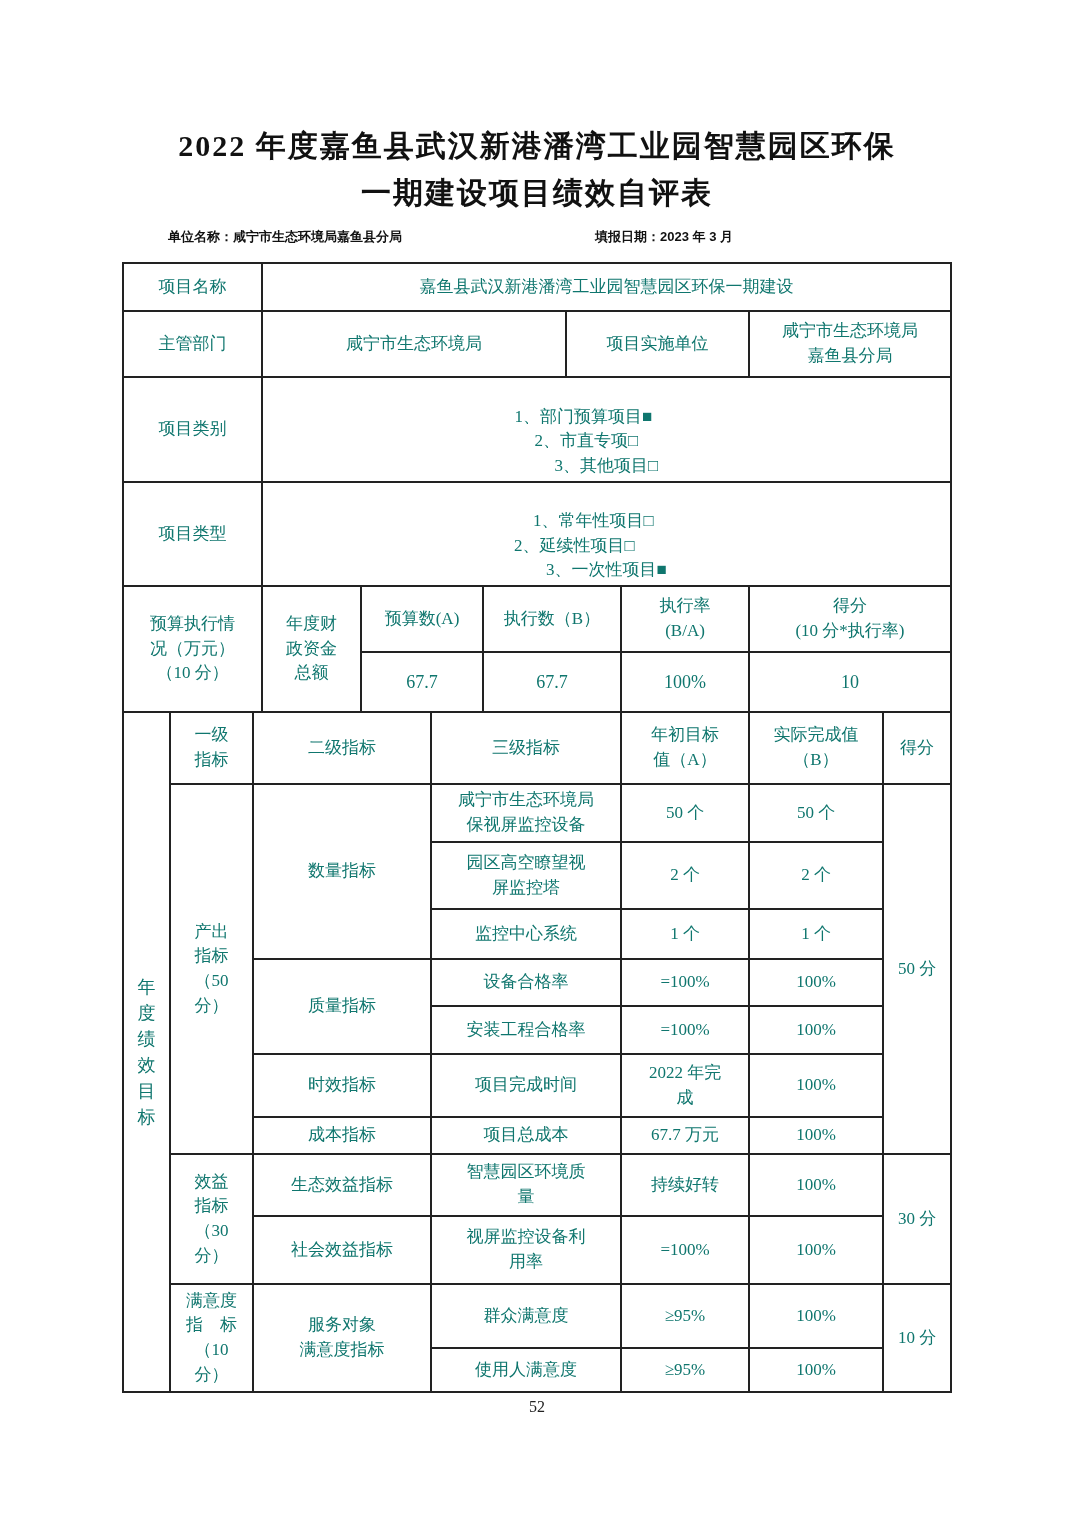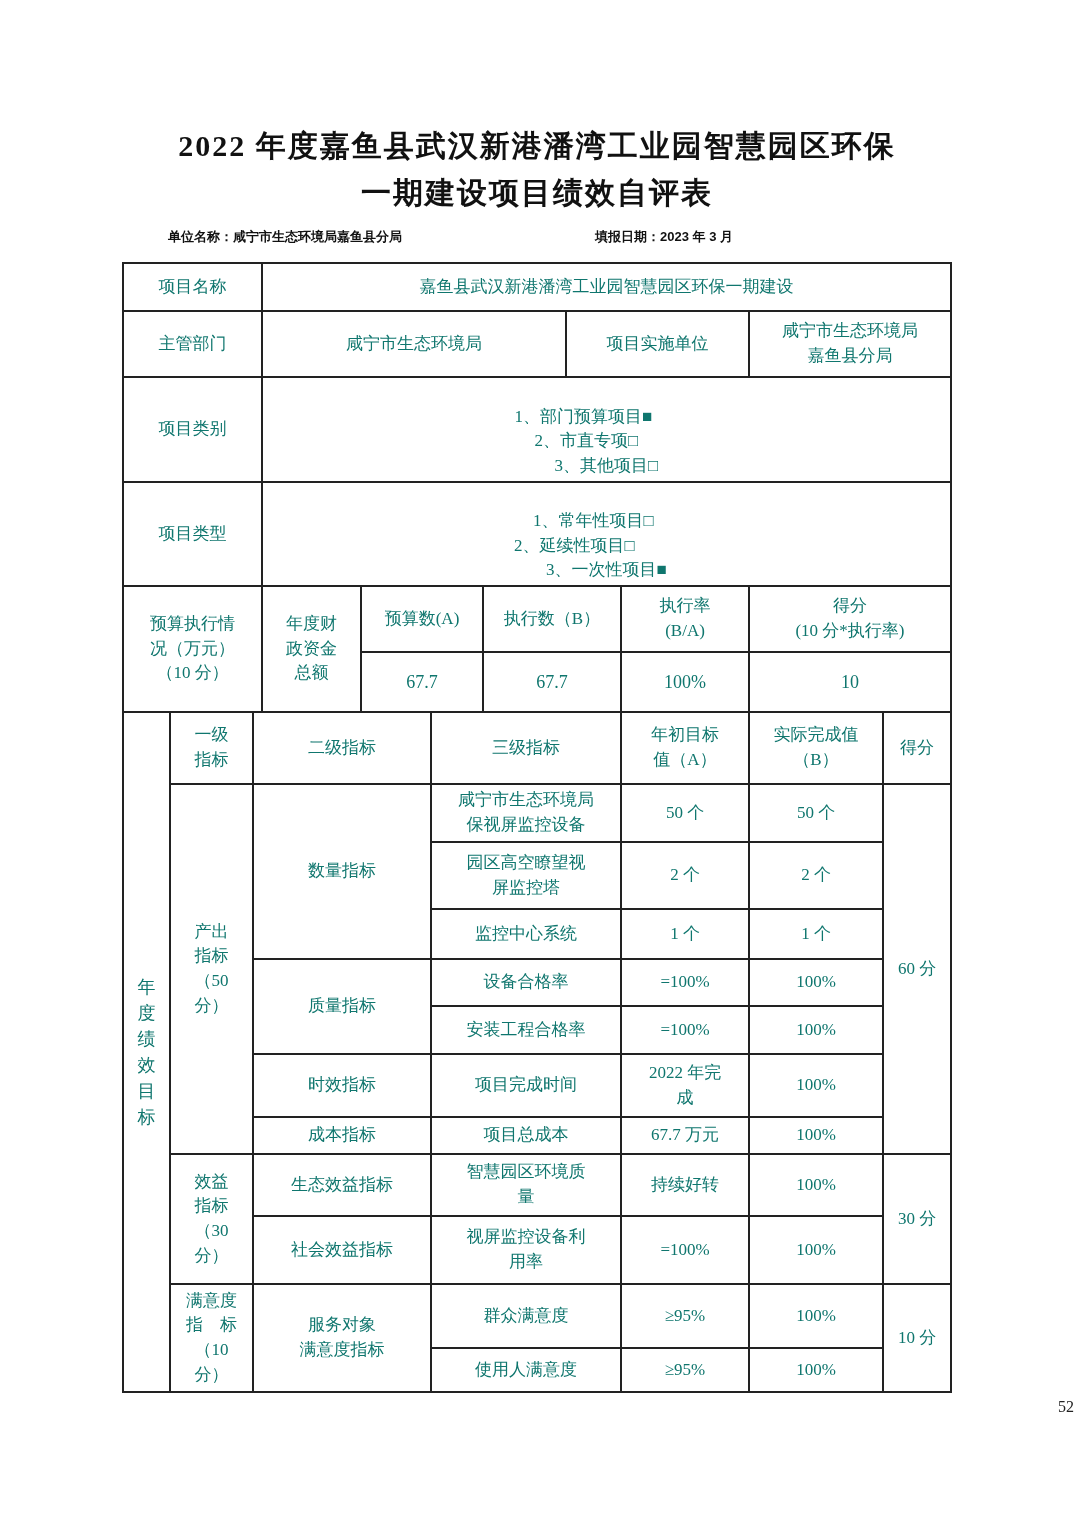--- a/index.html
+++ b/index.html
@@ -15,21 +15,21 @@
              table-layout:fixed;font-size:17px;color:#0f766e;}
   table.main td{border:2px solid #222;vertical-align:middle;text-align:center;
                 padding:2px 4px;line-height:1.45;white-space:pre-line;overflow:hidden;}
   td.lbl{font-size:17px;}
   td.left{text-align:left;padding-left:13px;}
   td.num{font-size:18px;}
   .opt{display:inline-block;}
   .cat-1{margin-right:46px;} .cat-2{margin-right:40px;}
   .typ-1{margin-right:26px;} .typ-2{margin-right:64px;}
   td.vertical{line-height:50px;font-size:18px;padding:0;}
-  .pageno{position:absolute;top:1398px;left:0;width:100%;text-align:right;
+  .pageno{position:absolute;top:1398px;left:0;width:100%;text-align:center;
           font-size:16px;color:#222;}
 </style>
 </head>
 <body>
 
 <div class="page">
 
   <div class="title">
     <div>2022 年度嘉鱼县武汉新港潘湾工业园智慧园区环保</div>
     <div>一期建设项目绩效自评表</div>
@@ -129,21 +129,21 @@
     <tr style="height:58px">
       <td rowspan="7">产出
 指标
 （50
 分）</td>
       <td colspan="3" rowspan="3">数量指标</td>
       <td colspan="3">咸宁市生态环境局
 保视屏监控设备</td>
       <td>50 个</td>
       <td>50 个</td>
-      <td rowspan="7">60 分</td>
+      <td rowspan="7">50 分</td>
     </tr>
     <tr style="height:67px">
       <td colspan="3">园区高空瞭望视
 屏监控塔</td>
       <td>2 个</td>
       <td>2 个</td>
     </tr>
     <tr style="height:50px">
       <td colspan="3">监控中心系统</td>
       <td>1 个</td>

